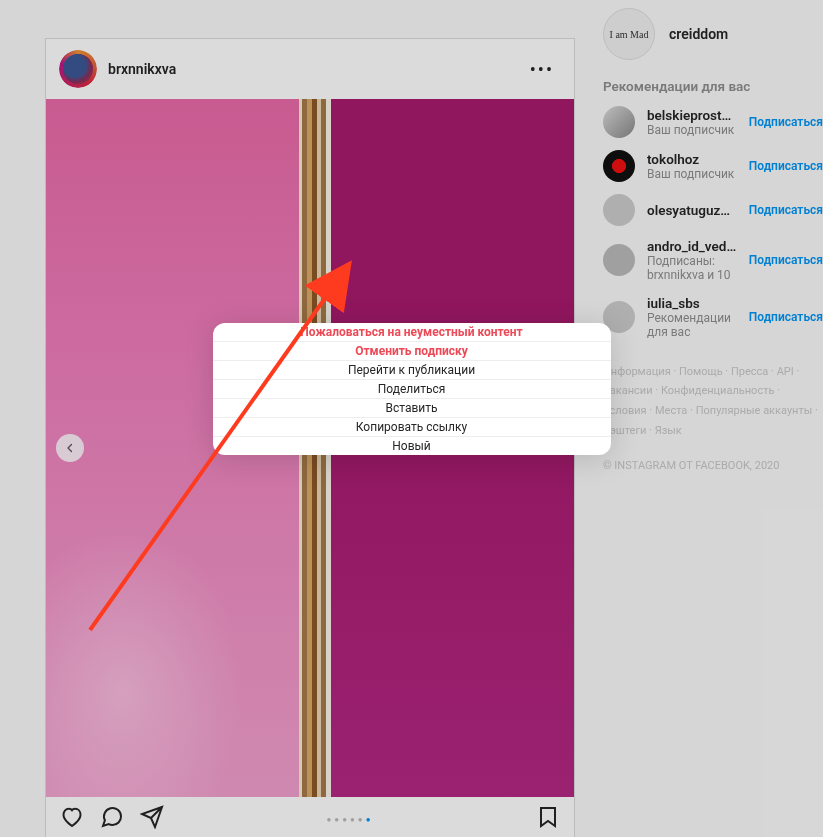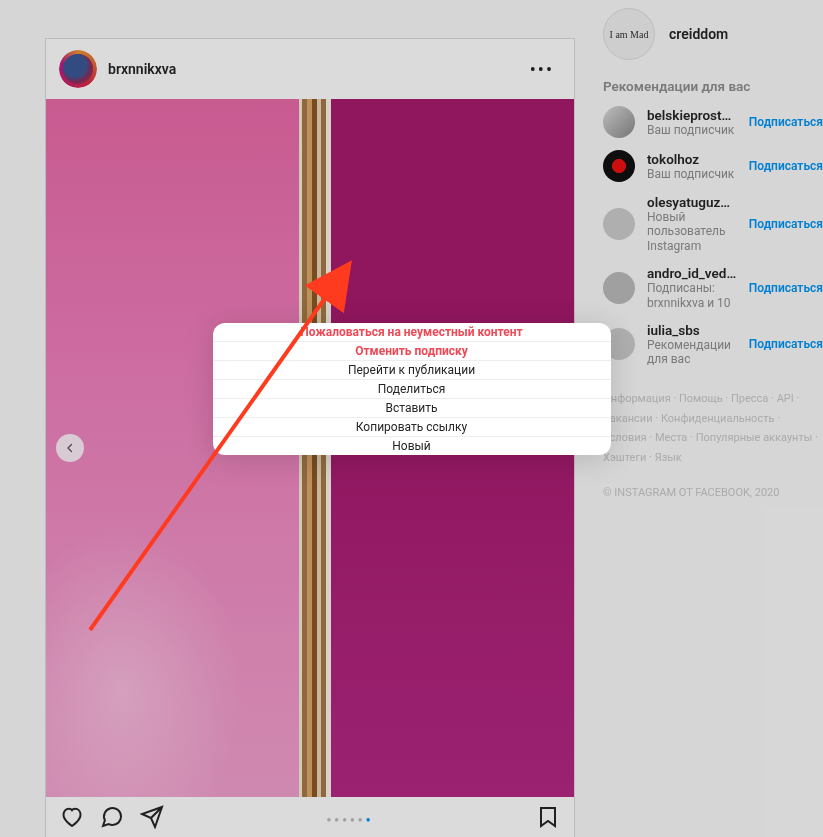--- a/index.html
+++ b/index.html
@@ -225,21 +225,20 @@
       <div class="rec-text">
         <div class="rec-name">tokolhoz</div>
         <div class="rec-sub">Ваш подписчик</div>
       </div>
       <div class="rec-action">Подписаться</div>
     </div>
     <div class="rec-item">
       <div class="rec-av a3"></div>
       <div class="rec-text">
         <div class="rec-name">olesyatuguzbaeva</div>
-        <div class="rec-sub">Новый пользователь Instagram</div>
       </div>
       <div class="rec-action">Подписаться</div>
     </div>
     <div class="rec-item">
       <div class="rec-av a4"></div>
       <div class="rec-text">
         <div class="rec-name">andro_id_vedro_id</div>
         <div class="rec-sub">Подписаны: brxnnikxva и 10</div>
       </div>
       <div class="rec-action">Подписаться</div>

